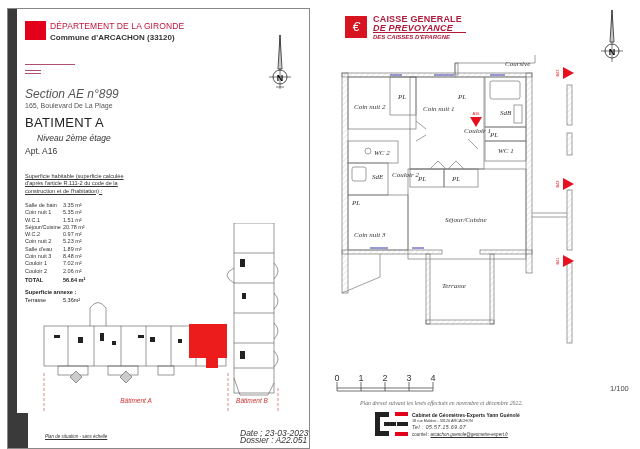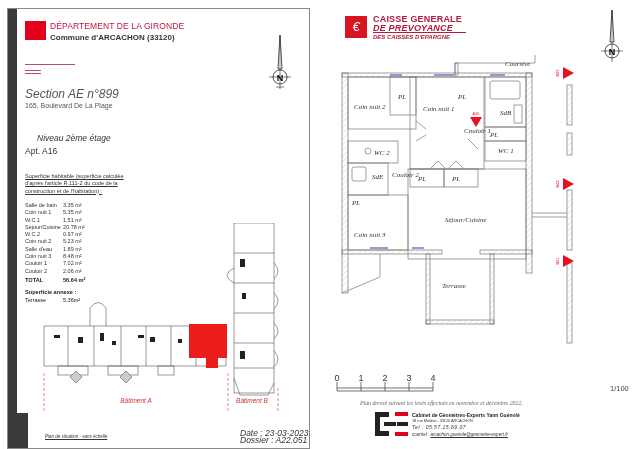--- a/index.html
+++ b/index.html
@@ -70,20 +70,21 @@
     <line x1="15" y1="2" x2="15" y2="36" stroke="#222" stroke-width="0.5"></line>
     <circle cx="15" cy="44" r="7" fill="#fff" stroke="#222" stroke-width="0.8"></circle>
     <line x1="4" y1="44" x2="26" y2="44" stroke="#222" stroke-width="0.6"></line>
     <line x1="15" y1="36" x2="15" y2="56" stroke="#222" stroke-width="0.6"></line>
     <line x1="11" y1="54" x2="19" y2="54" stroke="#222" stroke-width="0.6"></line>
     <text x="15" y="47.5" font-size="9" font-weight="bold" text-anchor="middle" font-family="Liberation Sans, sans-serif">N</text>
   </svg>
 
   <div class="abs section">Section AE n°899</div>
   <div class="abs address">165, Boulevard De La Plage</div>
+  <div class="abs batiment">BATIMENT A</div>
   <div class="abs niveau">Niveau 2ème étage</div>
   <div class="abs apt">Apt. A16</div>
   <div class="abs surf-heading">Superficie habitable (superficie calculée d'après l'article R.111-2 du code de la construction et de l'habitation) :</div>
 
   <div class="abs rooms">
     <div class="row">
         <span class="n">Salle de bain</span>
         <span>3.35 m²</span>
       </div>
     <div class="row">

